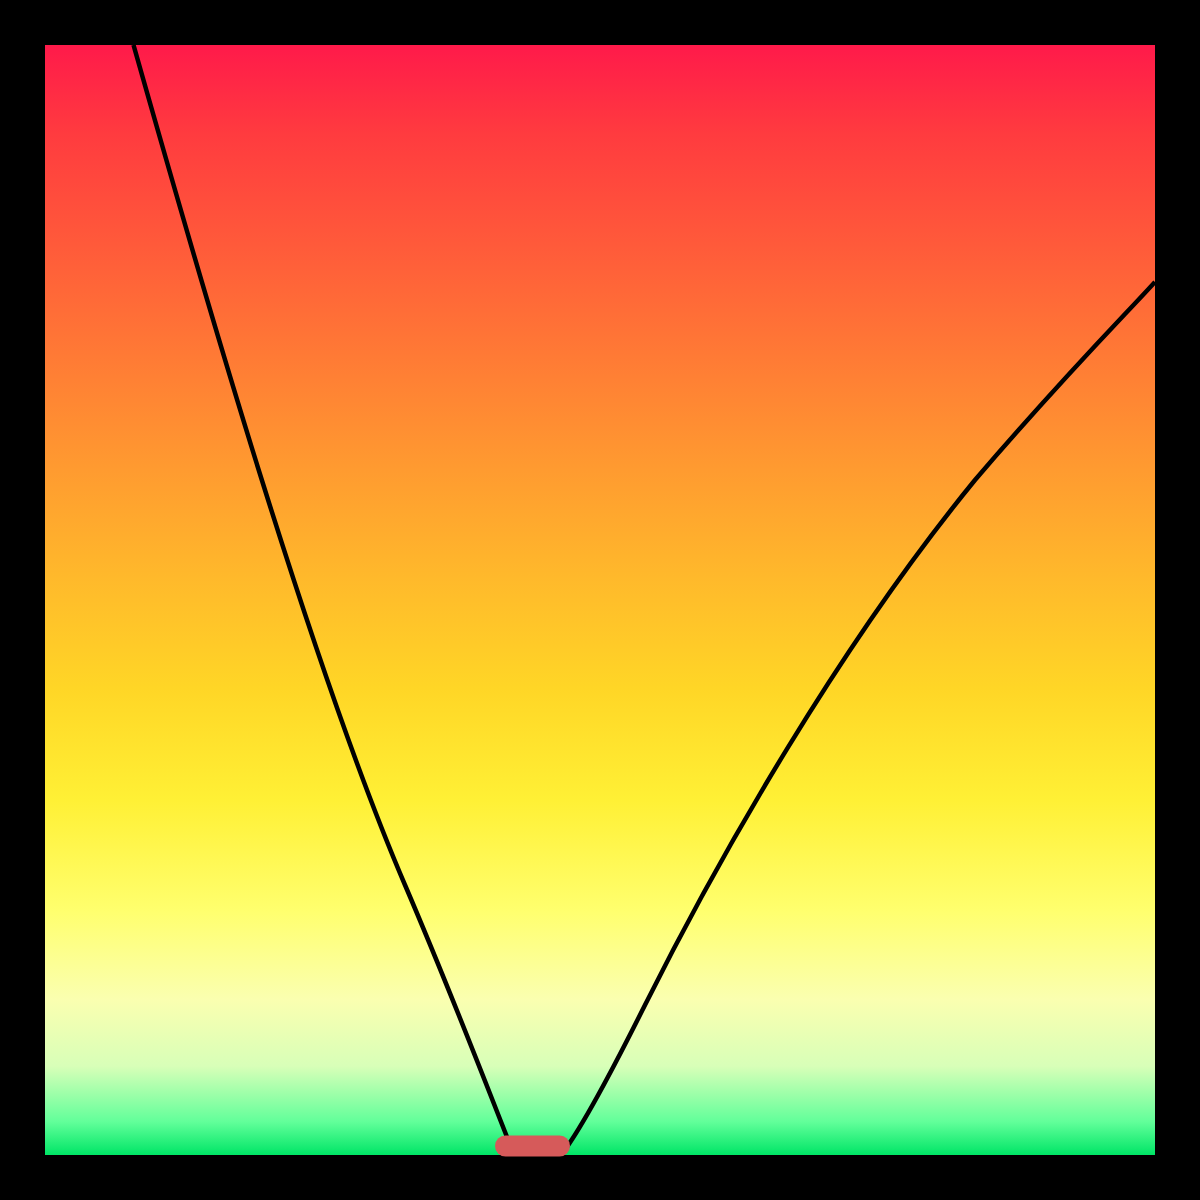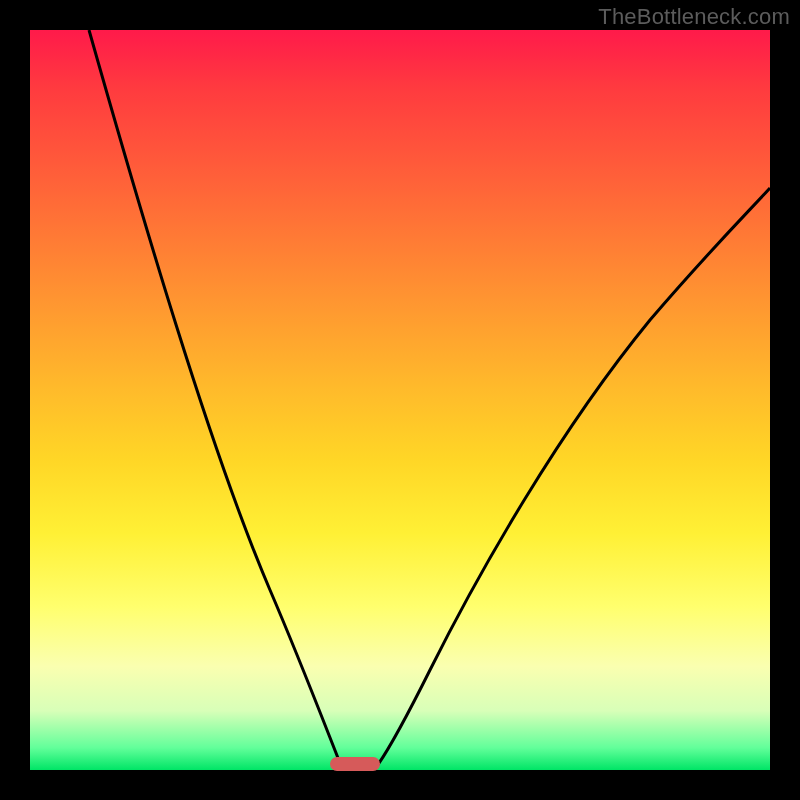--- a/index.html
+++ b/index.html
@@ -53,21 +53,20 @@
     width: 50px;
     height: 14px;
     background: #d65a5a;
     border-radius: 7px;
   }
 </style>
 </head>
 <body>
 
 <div class="frame">
-  <div class="watermark">TheBottleneck.com</div>
 
   <div class="plot-area">
     <svg class="curves" viewBox="0 0 740 740" preserveAspectRatio="none">
       <path fill="none" stroke="#000" stroke-width="3" d="M 59 0
            C 110 180, 180 420, 240 560
            C 270 630, 293 690, 308 728
            L 313 740"></path>
       <path fill="none" stroke="#000" stroke-width="3" d="M 344 740
            C 352 730, 370 700, 400 640
            C 450 540, 530 400, 620 290

